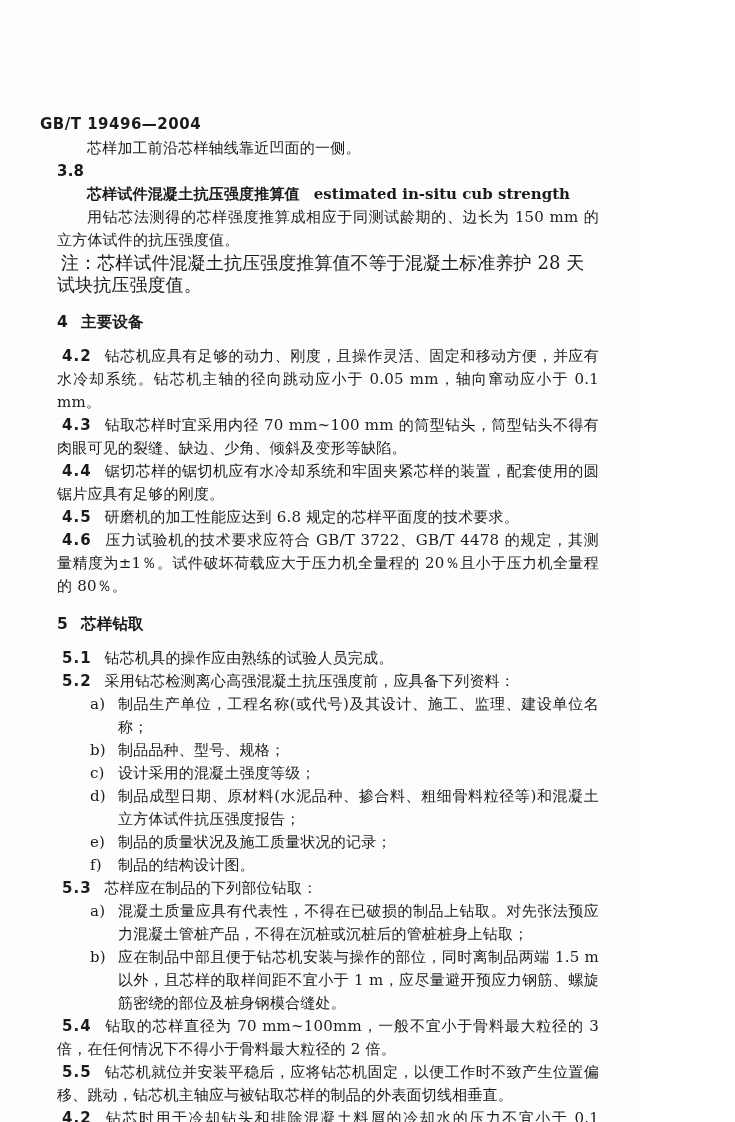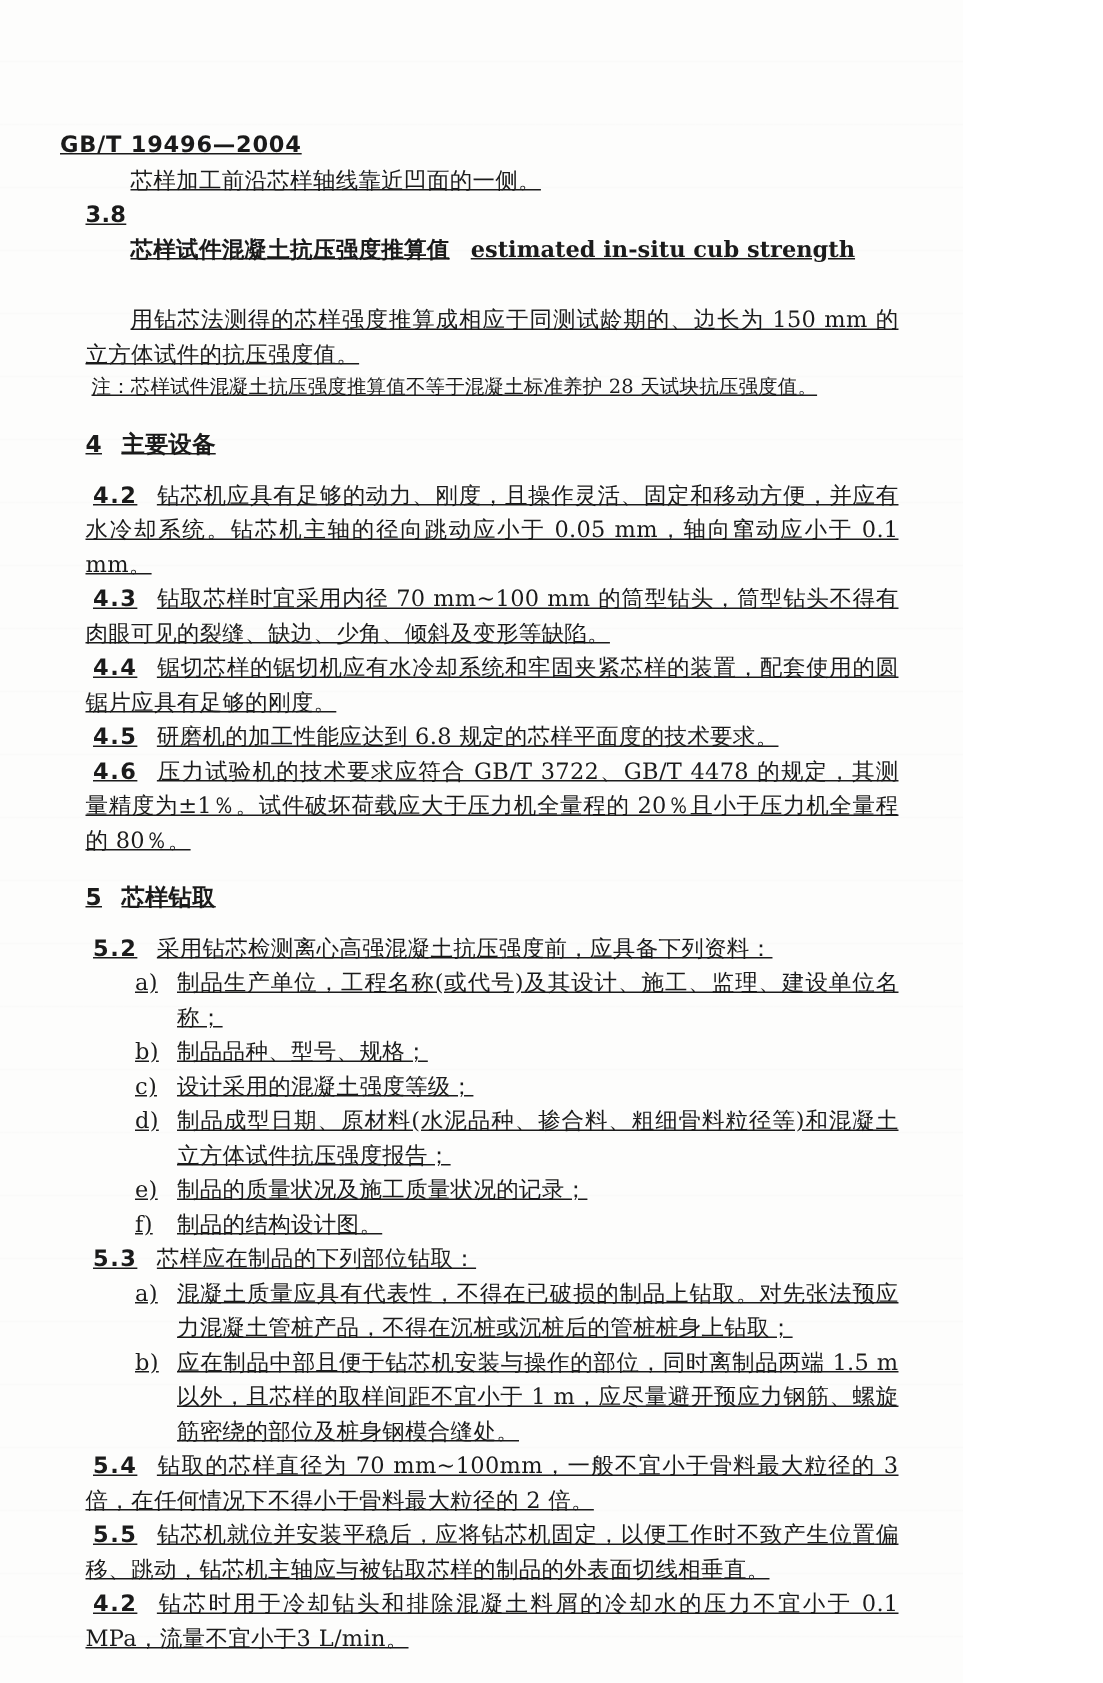--- a/index.html
+++ b/index.html
@@ -19,54 +19,52 @@
         rgba(0,0,0,0.000) 40px,
         rgba(0,0,0,0.012) 41px,
         rgba(0,0,0,0.000) 42px
       ),
       #fdfdfc;
     color: #1b1b1b;
     font-family: "DejaVu Serif", "Liberation Serif", serif;
     font-size: 15px;
     line-height: 23px;
     letter-spacing: 0.2px;
-    padding: 88px 43px 0 57px;
+    padding: 116px 43px 0 57px;
     overflow: hidden;
-    text-decoration: underline;
   }
   .running-header {
     font-family: "DejaVu Sans", "Liberation Sans", sans-serif;
     font-weight: bold;
     font-size: 15px;
     line-height: 16px;
     margin-left: -17px;
     letter-spacing: 0.5px;
   }
   p, h2, .clause, .term-num { margin: 0; }
   .para {
     text-align: justify;
-    margin-top: 24px;
   }
   .indent2 { text-indent: 2em; }
   .intro { margin-top: 5px; }
   .term-num {
     font-family: "DejaVu Sans", "Liberation Sans", sans-serif;
     font-weight: bold;
   }
   .term-title {
     font-weight: bold;
     text-indent: 2em;
   }
   .term-title .en {
     font-family: "DejaVu Serif", "Liberation Serif", serif;
     margin-left: 14px;
     letter-spacing: 0px;
   }
   .note {
-    font-size: 13px;
+    font-size: 18px;
     line-height: 22px;
     text-indent: 4px;
     letter-spacing: 0.1px;
   }
   .sec-heading {
     font-family: "DejaVu Sans", "Liberation Sans", sans-serif;
     font-weight: bold;
     font-size: 15.5px;
     line-height: 23px;
     margin-top: 15px;
@@ -131,20 +129,21 @@
 
 
   <div class="clause"><span class="num">4.4</span><span>锯切芯样的锯切机应有水冷却系统和牢固夹紧芯样的装置，配套使用的圆锯片应具有足够的刚度。</span></div>
 
   <div class="clause"><span class="num">4.5</span><span>研磨机的加工性能应达到 6.8 规定的芯样平面度的技术要求。</span></div>
 
   <div class="clause"><span class="num">4.6</span><span>压力试验机的技术要求应符合 GB/T 3722、GB/T 4478 的规定，其测量精度为±1％。试件破坏荷载应大于压力机全量程的 20％且小于压力机全量程的 80％。</span></div>
 
   <h2 class="sec-heading"><span class="num">5</span><span>芯样钻取</span></h2>
 
+  <div class="clause"><span class="num">5.1</span><span>钻芯机具的操作应由熟练的试验人员完成。</span></div>
 
   <div class="clause"><span class="num">5.2</span><span>采用钻芯检测离心高强混凝土抗压强度前，应具备下列资料：</span></div>
 
   <div class="li">
       <span class="marker">a)</span>
       <span class="text">制品生产单位，工程名称(或代号)及其设计、施工、监理、建设单位名称；</span>
     </div>
 
   <div class="li">
       <span class="marker">b)</span>

